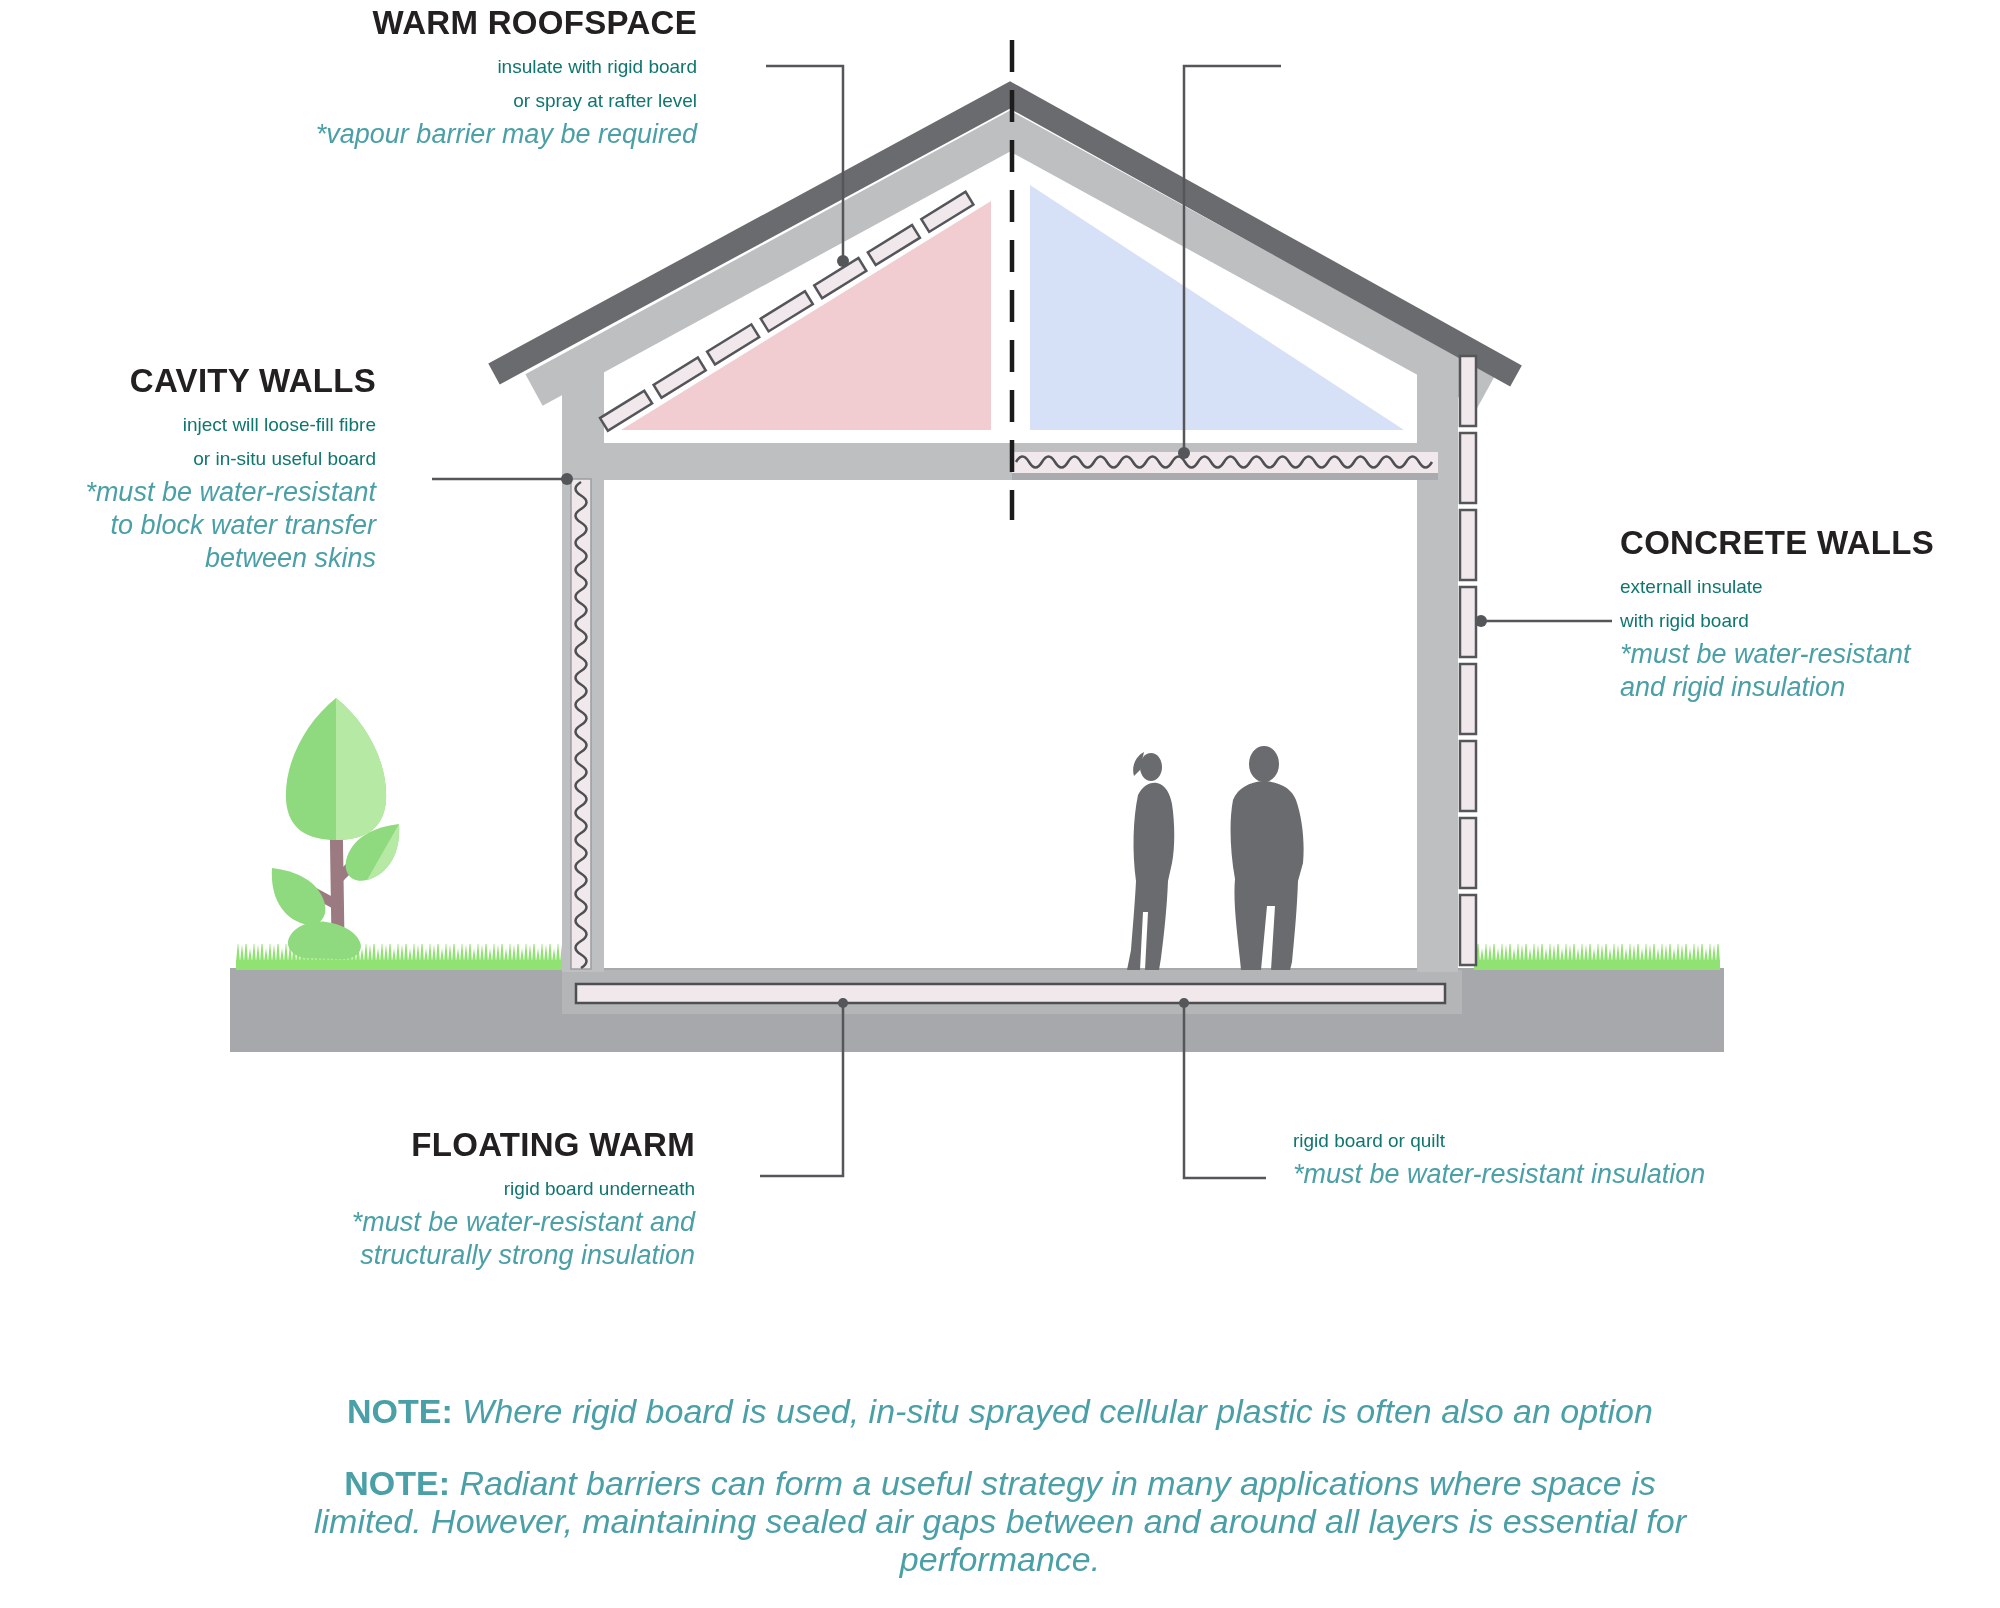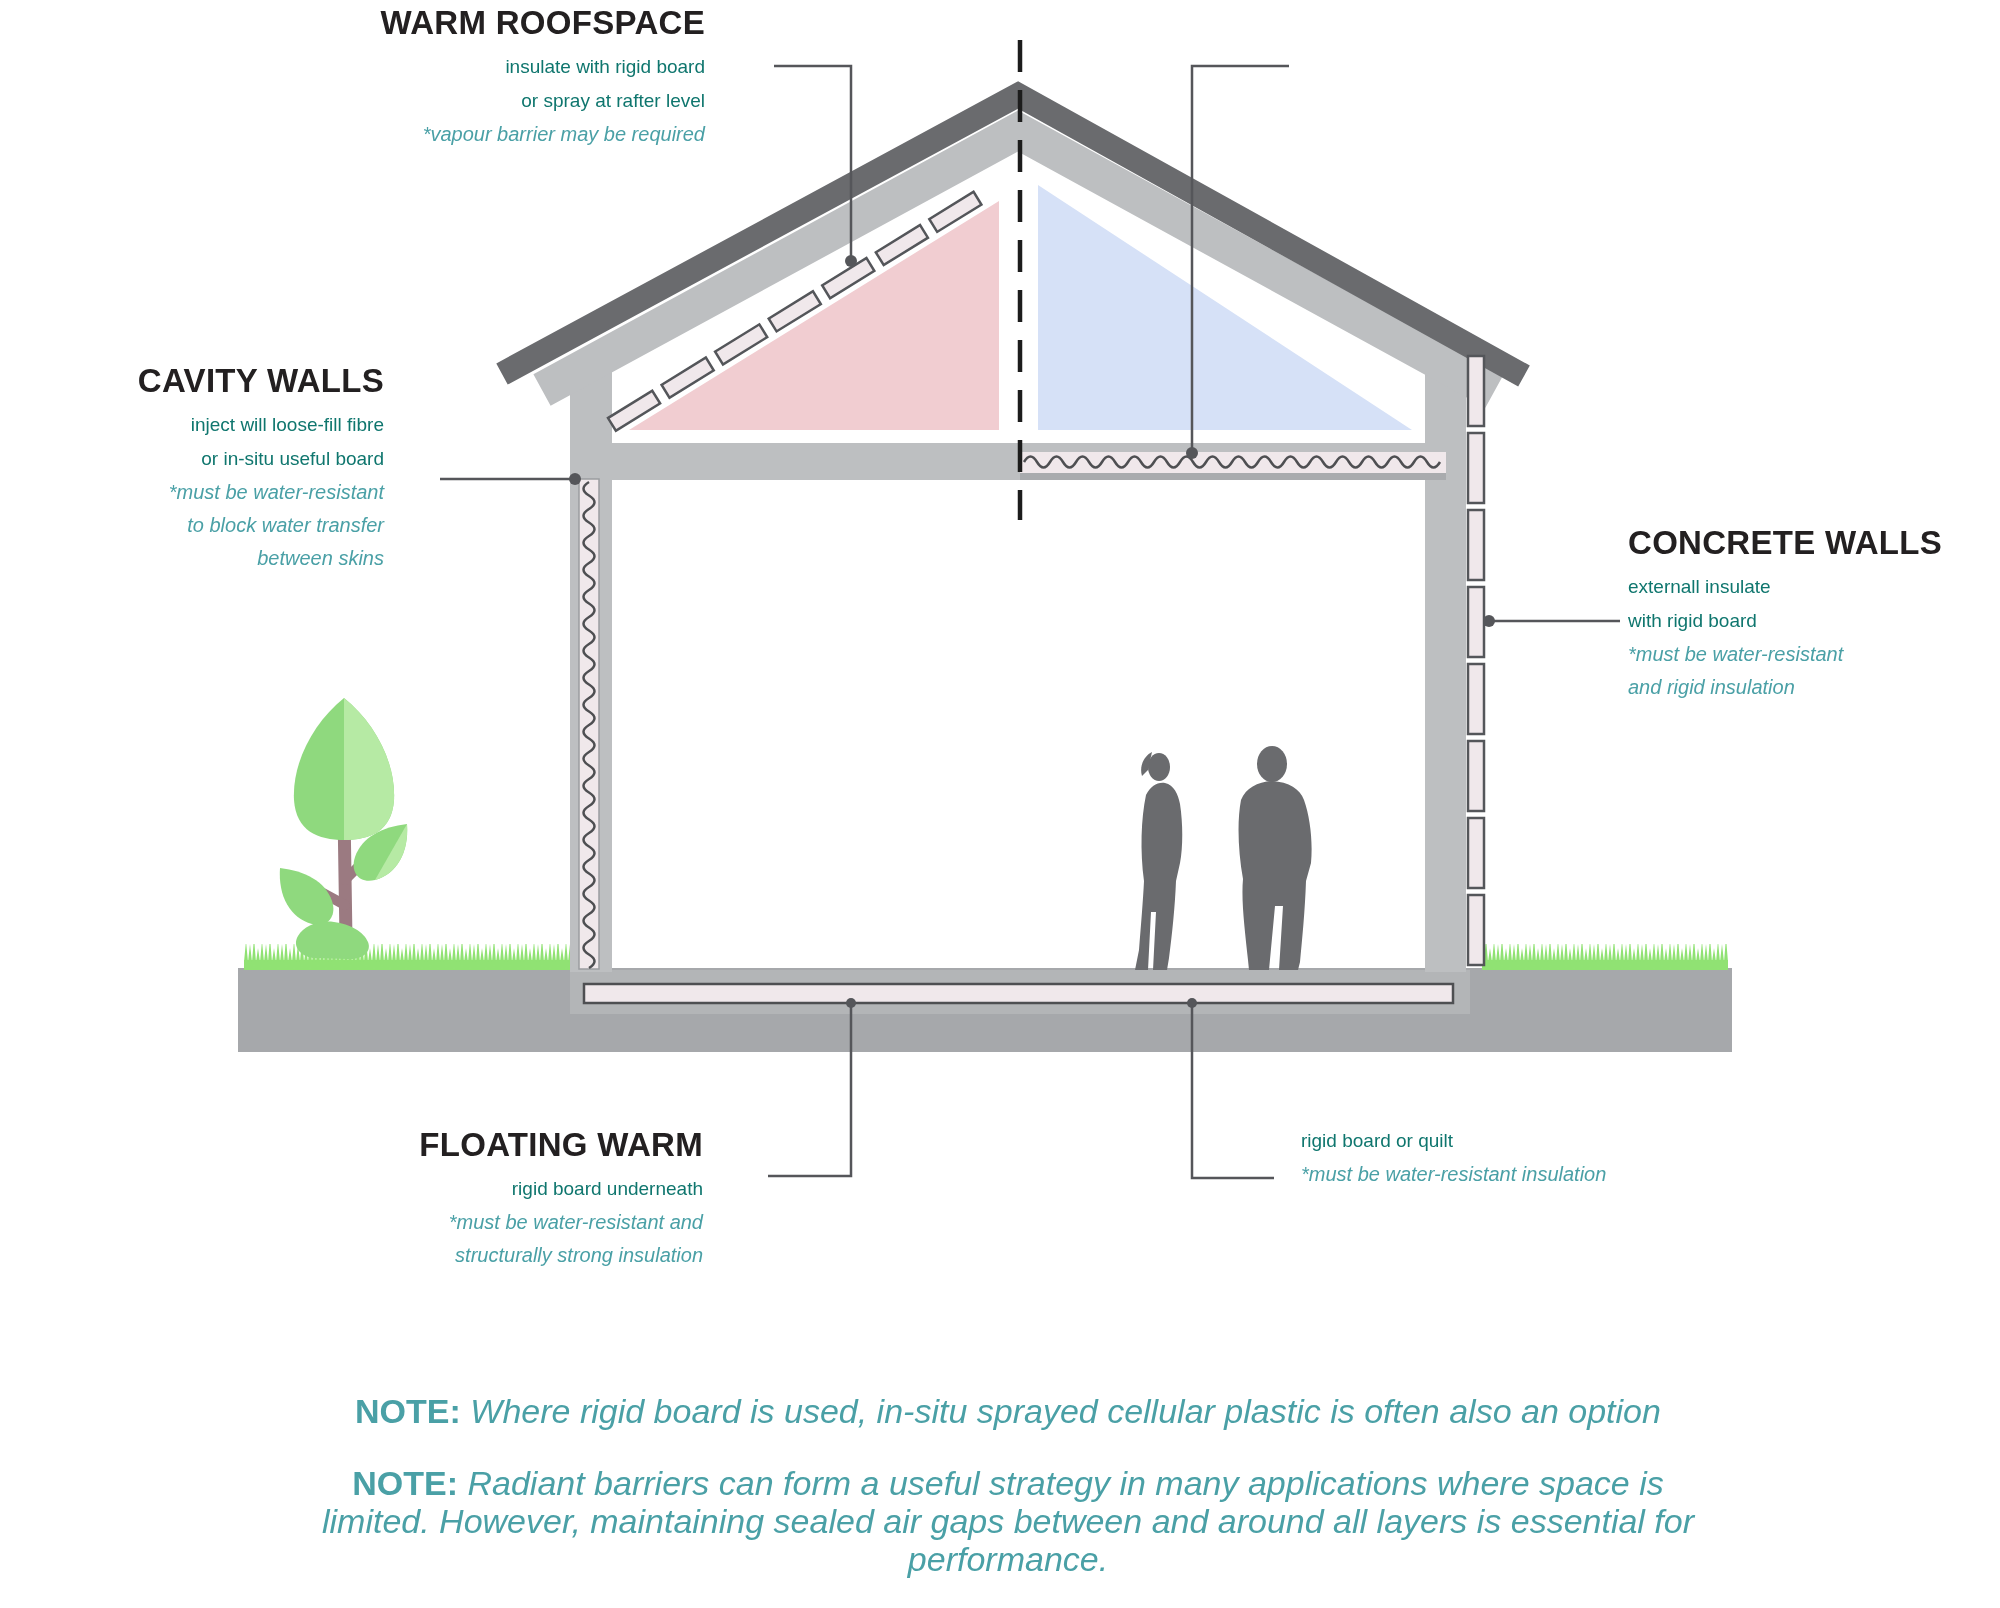--- a/index.html
+++ b/index.html
@@ -1,25 +1,25 @@
 <!DOCTYPE html>
 <html><head>
 <meta charset="utf-8">
 <style>
   html,body{margin:0;padding:0;background:#ffffff;}
   #canvas{position:relative;width:1960px;height:1608px;background:#ffffff;overflow:hidden;
-          font-family:"Liberation Sans",sans-serif;margin-left:8px;}
+          font-family:"Liberation Sans",sans-serif;}
   #art{position:absolute;left:0;top:0;}
   .label{position:absolute;}
   .ta-r{text-align:right;}
   .ta-l{text-align:left;}
   .ta-c{text-align:center;}
   .title{font-size:33px;font-weight:bold;color:#232021;letter-spacing:.3px;line-height:42px;}
   .body-line{font-size:19px;color:#0f766e;line-height:34px;}
-  .note-line{font-size:20px;font-style:italic;color:#4aa0a6;line-height:33px;}
+  .note-line{font-size:27px;font-style:italic;color:#4aa0a6;line-height:33px;}
   .mb6{margin-bottom:6px;}
   .footnote{position:absolute;font-size:34px;color:#4aa0a6;line-height:38px;}
   .footnote .nlabel{font-weight:bold;font-style:normal;}
   .footnote .ntext{font-style:italic;}
 </style>
 </head>
 <body>
 
 <div id="canvas">
 

